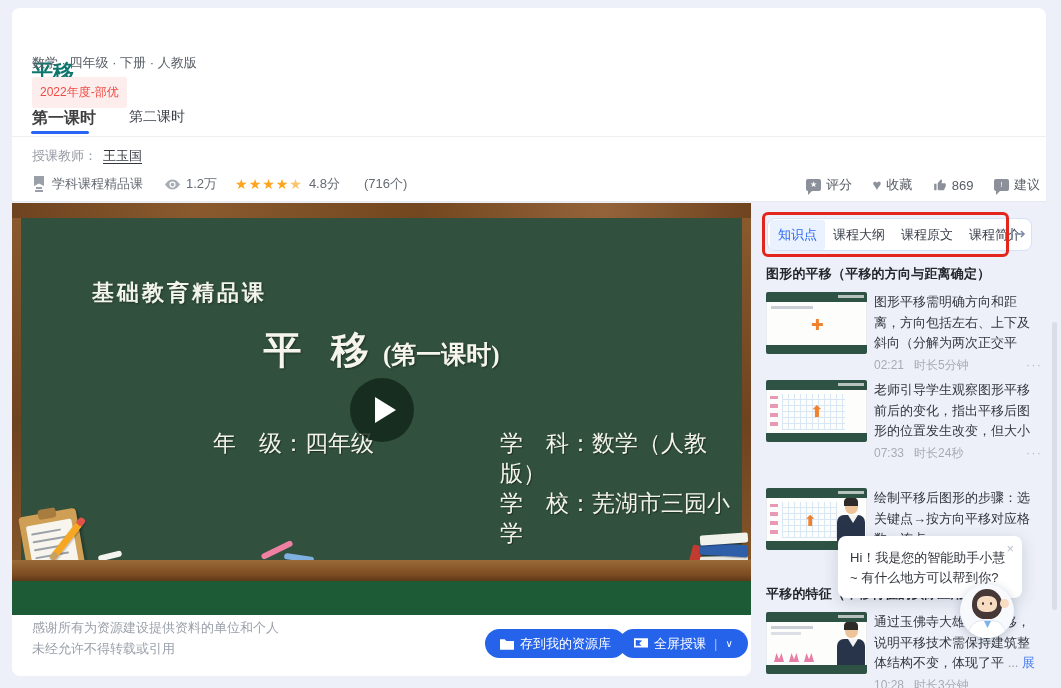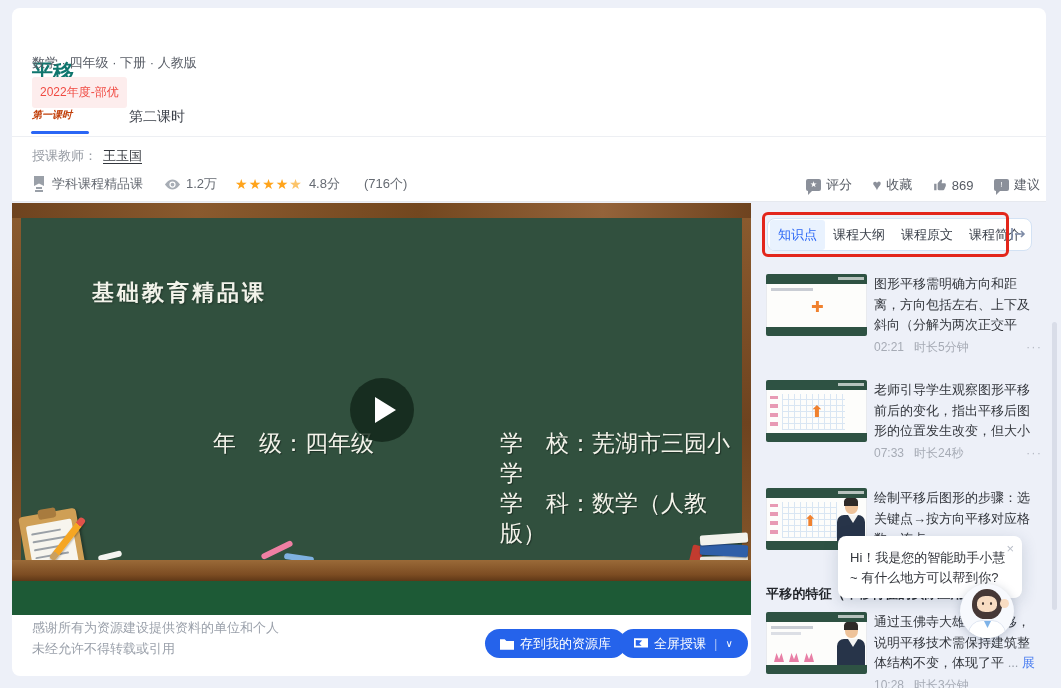--- a/index.html
+++ b/index.html
@@ -5,21 +5,21 @@
   * { margin:0; padding:0; box-sizing:border-box; }
   html,body { width:1061px; height:688px; }
   body { font-family:"Liberation Sans","DejaVu Sans",sans-serif; }
   #app { position:relative; width:1061px; height:688px; background:#edf0f8; overflow:hidden; }
 
   
   .top-band { position:absolute; left:12px; top:8px; width:1034px; height:194px; background:#ffffff; border-radius:8px 8px 0 0; }
   .page-title { position:absolute; left:32px; top:18px; font-size:21px; font-weight:bold; color:#0f766e;margin-top:40px; }
   .subtitle { position:absolute; left:32px; top:54px; font-size:13px; color:#585d66; }
   .badge { position:absolute; left:32px; top:77px; font-size:12px; color:#f04a42; background:#fdeded; border-radius:3px; padding:7px 8px; }
-  .tab1 { position:absolute; left:32px; top:108px; font-size:10px; color:#c2410c; font-weight:bold; cursor:pointer;font-style:italic; }
+  .tab1 { position:absolute; left:32px; top:108px; font-size:16px; color:#404040; font-weight:bold; cursor:pointer; }
   .tab2 { position:absolute; left:129px; top:108px; font-size:14px; color:#3a3f48; cursor:pointer; }
   .tab-underline { position:absolute; left:31px; top:131px; width:58px; height:3px; background:#2a66f5; border-radius:2px; }
   .hr1 { position:absolute; left:12px; top:136px; width:1034px; height:1px; background:#edeff3; }
   .hr2 { position:absolute; left:12px; top:201px; width:1034px; height:1px; background:#e6e9ef; }
 
   .teacher-row { position:absolute; left:32px; top:147px; font-size:13px; }
   .teacher-label { color:#969ba3; }
   .teacher-name { color:#33373d; text-decoration:underline; text-underline-offset:3px; margin-left:6px; cursor:pointer; }
 
   .rating-row { position:absolute; left:32px; top:175px; display:flex; align-items:center; font-size:13px; color:#666b73; }
@@ -197,27 +197,31 @@
 
   <div class="left-col"></div>
 
   <div class="video">
     <div class="board"></div>
     <div class="wood-top"></div>
     <div class="wood-left"></div>
     <div class="wood-right"></div>
 
     <div class="board-banner">基础教育精品课</div>
+    <div class="board-title">
+      <span class="t-main">平 移</span>
+      <span class="t-sub">(第一课时)</span>
+    </div>
 
     <div class="board-rows col-l">
       <div>年　级：四年级</div>
     </div>
     <div class="board-rows col-r">
+      <div>学　科：数学（人教版）</div>
       <div>学　校：芜湖市三园小学</div>
-      <div>学　科：数学（人教版）</div>
     </div>
 
     <div class="clipboard">
       <div class="paper"></div>
       <div class="clip"></div>
       <div class="line" style="top:18px;width:30px;"></div>
       <div class="line" style="top:26px;width:36px;"></div>
       <div class="line" style="top:34px;width:28px;"></div>
       <div class="line" style="top:42px;width:34px;"></div>
       <div class="line" style="top:50px;width:24px;"></div>
@@ -266,20 +270,21 @@
   </div>
   <div class="red-annotation"></div>
   <div class="collapse-icon">
     <svg width="16" height="14" viewBox="0 0 16 14">
         <path d="M2 1v12" stroke="#7d8ba6" stroke-width="1.6" fill="none"></path>
         <path d="M5 7h9M11 4l3 3-3 3" stroke="#7d8ba6" stroke-width="1.6" fill="none"></path>
       </svg>
   </div>
 
   <div class="s-item" style="top:265px;">
+    <h4>图形的平移（平移的方向与距离确定）</h4>
     <div class="s-row">
       <div class="thumb">
         <div class="tl"></div>
         <span class="arrow" style="left:45px;top:24px;font-size:15px;">✚</span>
         <div class="bar-t">
             <i></i>
           </div>
           <div class="bar-b"></div>
       </div>
       <div class="s-text">

